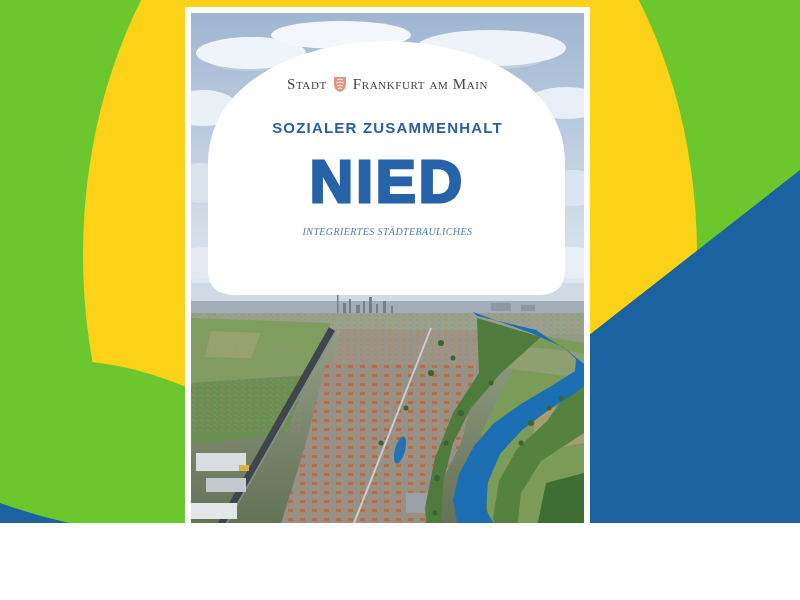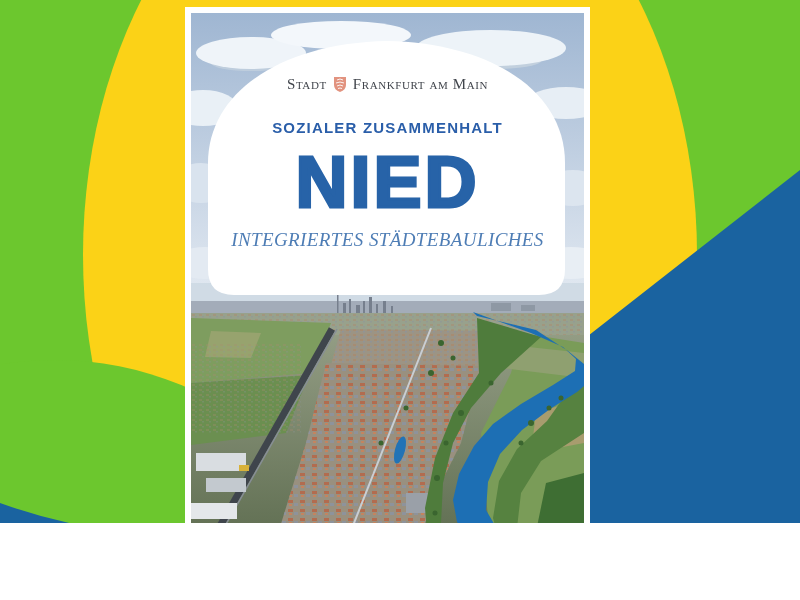--- a/index.html
+++ b/index.html
@@ -8,24 +8,24 @@
   #bg{position:absolute;inset:0;}
   
   #card{position:absolute;left:185px;top:7px;width:405px;height:578px;background:#FFFFFF;}
   #photo{position:absolute;left:6px;top:6px;width:393px;height:543px;}
   
   .ovl{position:absolute;left:0;right:0;text-align:center;}
   #citylogo{top:66px;height:22px;display:flex;align-items:center;justify-content:center;gap:6px;
     font-family:"Liberation Serif",serif;font-variant:small-caps;color:#41454C;
     font-size:15px;letter-spacing:.6px;}
   #kicker{top:112px;font-size:15px;font-weight:bold;color:#2A5EA9;letter-spacing:1.2px;}
-  #bigtitle{top:133px;font-size:72px;line-height:84px;font-weight:bold;color:#2763A8;
+  #bigtitle{top:133px;font-size:60px;line-height:84px;font-weight:bold;color:#2763A8;
     letter-spacing:3px;-webkit-text-stroke:3px #2763A8;}
-  #subtitle{top:224px;font-family:"Liberation Serif",serif;font-style:italic;
-    font-size:19px;line-height:17px;color:#4E7DB5;letter-spacing:.4px;}
+  #subtitle{top:216px;font-family:"Liberation Serif",serif;font-style:italic;
+    font-size:10px;line-height:17px;color:#4E7DB5;letter-spacing:.4px;}
   
   #logobar{position:absolute;left:0;top:549px;width:405px;height:29px;background:#fff;}
   .lg{position:absolute;top:2px;display:flex;flex-direction:column;align-items:center;}
   .micro{font-size:6px;line-height:6px;white-space:nowrap;transform-origin:center top;}
   .bars{display:flex;flex-direction:column;gap:1px;align-items:center;margin-top:1px;}
   .bars div{height:1px;background:#ADADAD;}
   #lg1{left:24px;width:48px;}
   #lg1 .micro{transform:scale(.55);color:#2B2B2B;font-weight:bold;letter-spacing:.2px;}
   #lg2{left:110px;width:56px;}
   #lg2 .micro{transform:scale(.52);color:#4593C6;font-weight:bold;}

